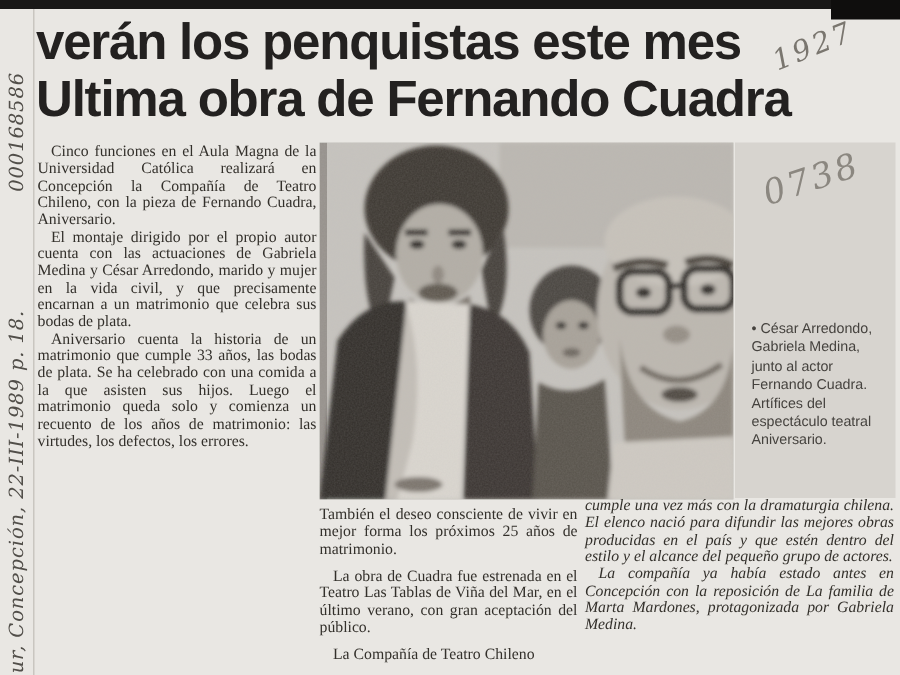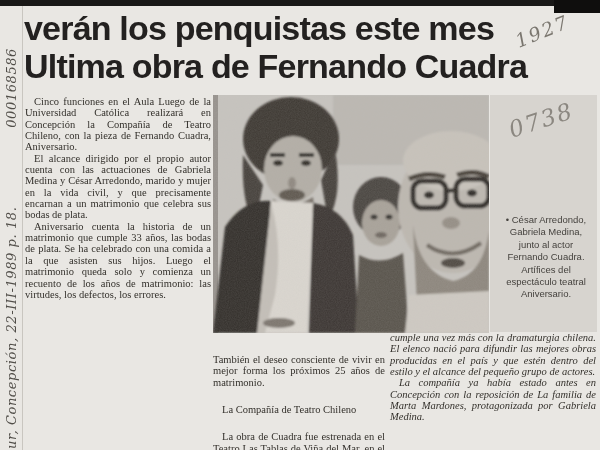--- a/index.html
+++ b/index.html
@@ -29,31 +29,31 @@
   }
   .hand{position:absolute;font-family:"DejaVu Serif",serif;font-style:italic;}
   .hand-1927{left:514px;top:20px;transform:rotate(-22deg);font-size:19px;color:#7a766f;letter-spacing:2px;}
   .hand-0738{left:18px;top:12px;transform:rotate(-18deg);font-size:23px;color:#8b8780;letter-spacing:2px;}
   
   .col{position:absolute;text-align:justify;font-size:10.5px;line-height:11.35px;}
   .col p{margin:0;text-indent:9px;}
   .col p.noindent{text-indent:0;}
   .col1{left:25px;top:96px;width:186px;}
   .col2{left:213px;top:338px;width:172px;}
-  .col2 p{margin-bottom:7px;margin-top:16px;}
+  .col2 p{margin-bottom:7px;}
   .col3{left:390px;top:332px;width:206px;font-style:italic;}
   
   .photo{position:absolute;left:213px;top:95px;width:276px;height:238px;background:#c9c6c1;overflow:hidden;}
   .photo svg{display:block;}
   
   .photo-panel{position:absolute;left:490px;top:95px;width:107px;height:237px;background:#d7d4cf;}
   .caption{
     position:absolute;left:11px;top:119px;width:90px;
     font-family:"Liberation Sans",sans-serif;font-size:9.5px;line-height:12.4px;
-    color:#45423e;text-align:center;
+    color:#45423e;text-align:left;
   }
 </style>
 </head>
 <body>
 
 <div class="page">
 
   <div class="topbar"></div>
   <div class="topbar-corner"></div>
   <div class="clip-edge"></div>
@@ -64,22 +64,22 @@
   </div>
 
   <div class="headline">
     <div>verán los penquistas este mes</div>
     <div>Ultima obra de Fernando Cuadra</div>
   </div>
 
   <div class="hand hand-1927">1927</div>
 
   <div class="col col1">
-    <p>Cinco funciones en el Aula Luego de la Universidad Católica realizará en Concepción la Compañía de Teatro Chileno, con la pieza de Fernando Cuadra, Aniversario.</p>
-    <p>El alcance dirigido por el propio autor cuenta con las actuaciones de Gabriela Medina y César Arredondo, marido y mujer en la vida civil, y que precisamente encarnan a un matrimonio que celebra sus bodas de plata.</p>
+    <p>Cinco funciones en el Aula Magna de la Universidad Católica realizará en Concepción la Compañía de Teatro Chileno, con la pieza de Fernando Cuadra, Aniversario.</p>
+    <p>El montaje dirigido por el propio autor cuenta con las actuaciones de Gabriela Medina y César Arredondo, marido y mujer en la vida civil, y que precisamente encarnan a un matrimonio que celebra sus bodas de plata.</p>
     <p>Aniversario cuenta la historia de un matrimonio que cumple 33 años, las bodas de plata. Se ha celebrado con una comida a la que asisten sus hijos. Luego el matrimonio queda solo y comienza un recuento de los años de matrimonio: las virtudes, los defectos, los errores.</p>
   </div>
 
   <div class="photo">
     <svg width="276" height="238" viewBox="0 0 276 238" xmlns="http://www.w3.org/2000/svg">
       <defs>
         <filter id="soft">
             <feGaussianBlur stdDeviation="1.3"></feGaussianBlur>
           </filter>
         <filter id="grain">
@@ -137,22 +137,22 @@
     </svg>
   </div>
 
   <div class="photo-panel">
     <div class="hand hand-0738">0738</div>
     <div class="caption">• César Arredondo, Gabriela Medina, junto al actor Fernando Cuadra. Artífices del espectáculo teatral Aniversario.</div>
   </div>
 
   <div class="col col2">
     <p class="noindent">También el deseo consciente de vivir en mejor forma los próximos 25 años de matrimonio.</p>
+    <p>La obra de Cuadra fue estrenada en el Teatro Las Tablas de Viña del Mar, en el último verano, con gran aceptación del público.</p>
     <p>La Compañía de Teatro Chileno</p>
-    <p>La obra de Cuadra fue estrenada en el Teatro Las Tablas de Viña del Mar, en el último verano, con gran aceptación del público.</p>
   </div>
 
   <div class="col col3">
     <p class="noindent">cumple una vez más con la dramaturgia chilena. El elenco nació para difundir las mejores obras producidas en el país y que estén dentro del estilo y el alcance del pequeño grupo de actores.</p>
     <p>La compañía ya había estado antes en Concepción con la reposición de La familia de Marta Mardones, protagonizada por Gabriela Medina.</p>
   </div>
 
 </div>
 
 </body></html>

